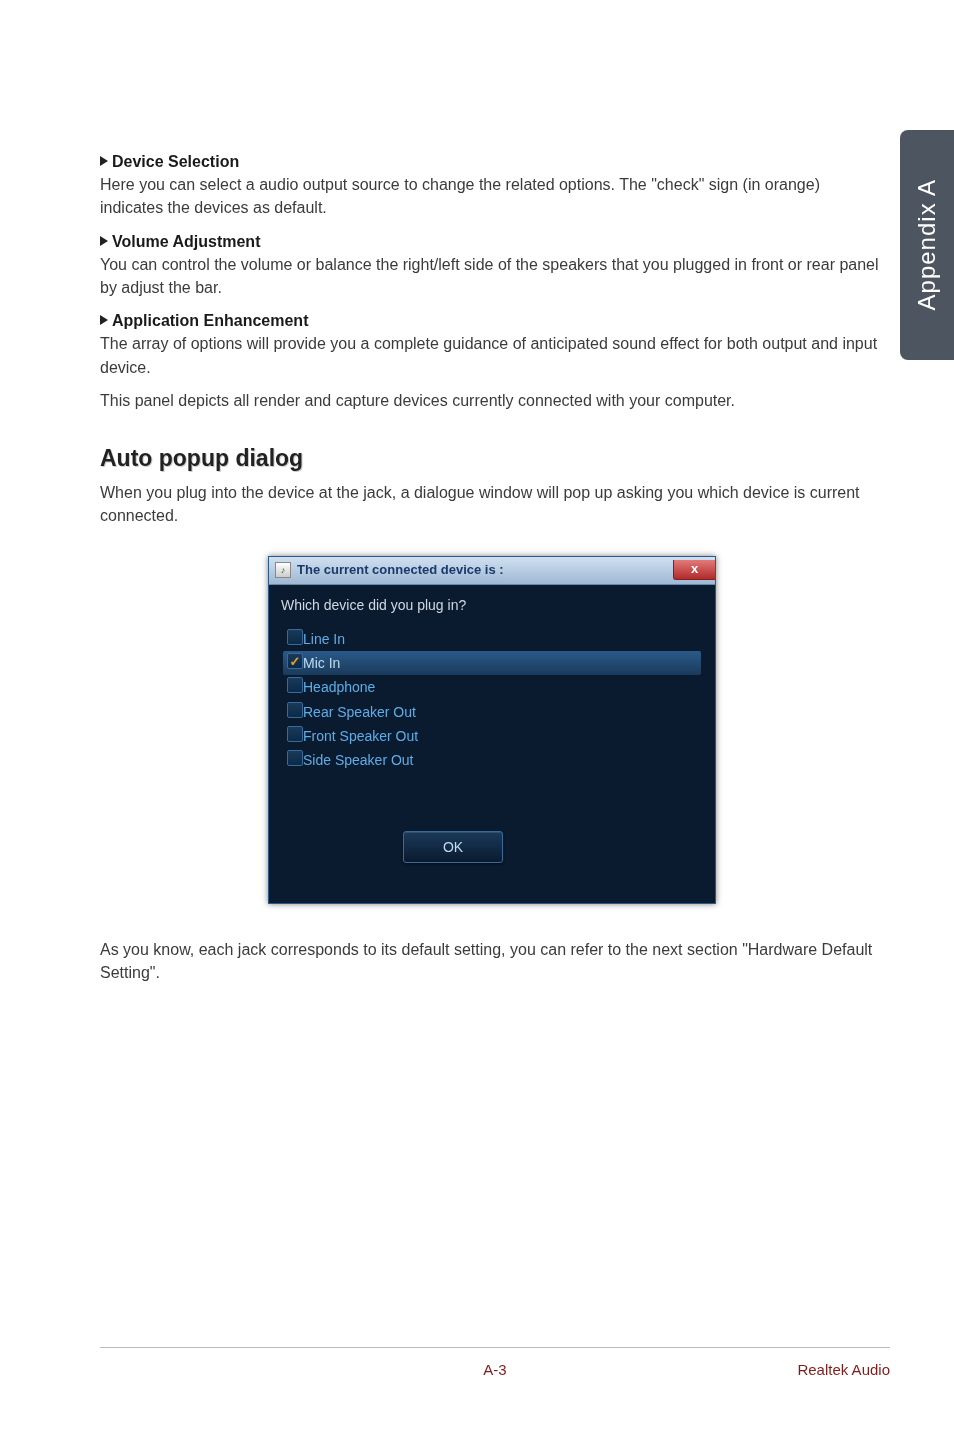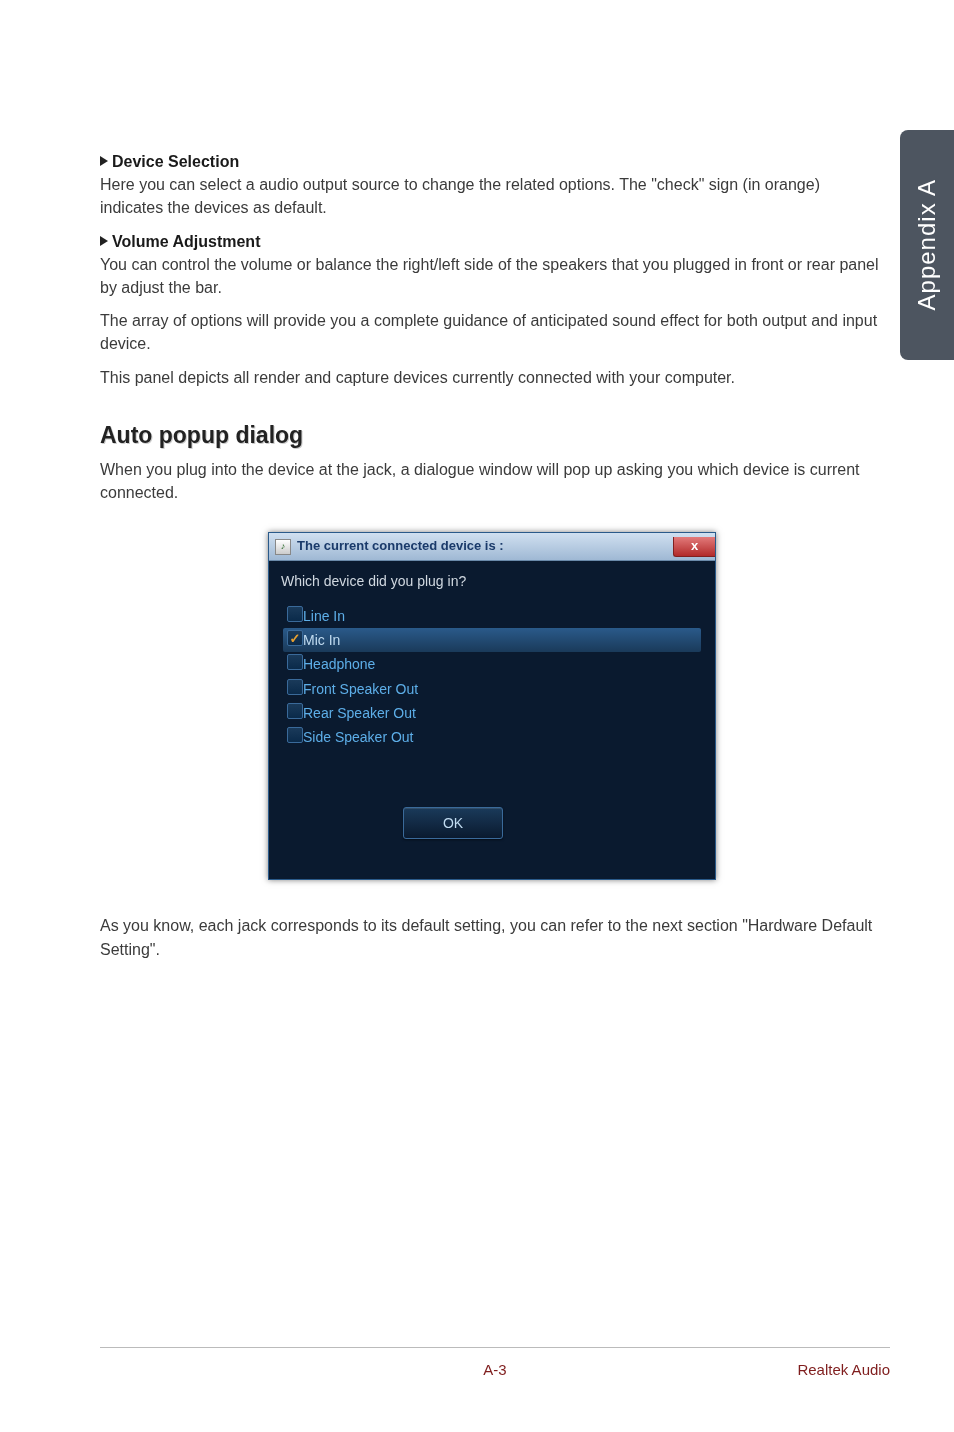--- a/index.html
+++ b/index.html
@@ -229,20 +229,21 @@
     <div><span class="triangle"></span><span class="sub-title">Device Selection</span></div>
     <p class="para">Here you can select a audio output source to change the related options. The "check" sign (in orange) indicates the devices as default.</p>
   </div>
 
   <div class="section-block">
     <div><span class="triangle"></span><span class="sub-title">Volume Adjustment</span></div>
     <p class="para">You can control the volume or balance the right/left side of the speakers that you plugged in front or rear panel by adjust the bar.</p>
   </div>
 
   <div class="section-block">
+    <div><span class="triangle"></span><span class="sub-title">Application Enhancement</span></div>
     <p class="para">The array of options will provide you a complete guidance of anticipated sound effect for both output and input device.</p>
   </div>
 
   <div class="section-block">
     <p class="para">This panel depicts all render and capture devices currently connected with your computer.</p>
   </div>
 
   <h2 class="main-heading">Auto popup dialog</h2>
   <p class="para">When you plug into the device at the jack, a dialogue window will pop up asking you which device is current connected.</p>
 
@@ -266,25 +267,25 @@
         <li class="selected">
             <span class="checkbox-checked"></span>
             <span>Mic In</span>
           </li>
         <li>
             <span class="checkbox-empty"></span>
             <span>Headphone</span>
           </li>
         <li>
             <span class="checkbox-empty"></span>
+            <span>Rear Speaker Out</span>
+          </li>
+        <li>
+            <span class="checkbox-empty"></span>
             <span>Front Speaker Out</span>
-          </li>
-        <li>
-            <span class="checkbox-empty"></span>
-            <span>Rear Speaker Out</span>
           </li>
         <li>
             <span class="checkbox-empty"></span>
             <span>Side Speaker Out</span>
           </li>
       </ul>
       <div style="height:40px"></div>
       <div class="dialog-footer">
         <div class="ok-button">
             <span>OK</span>

